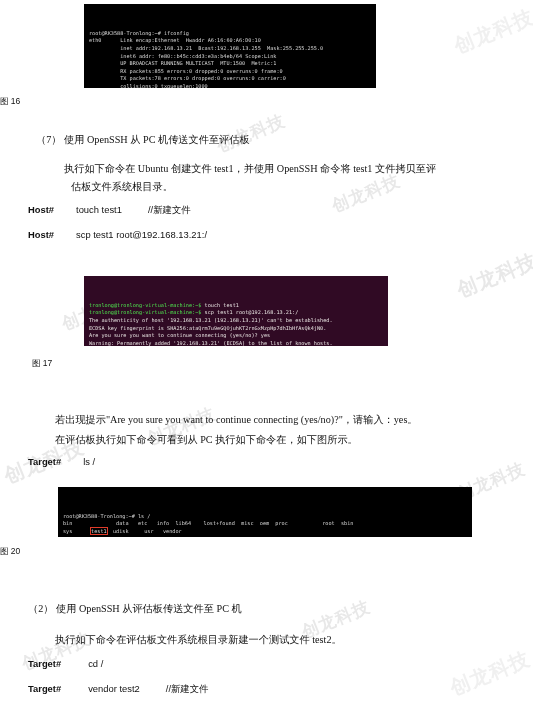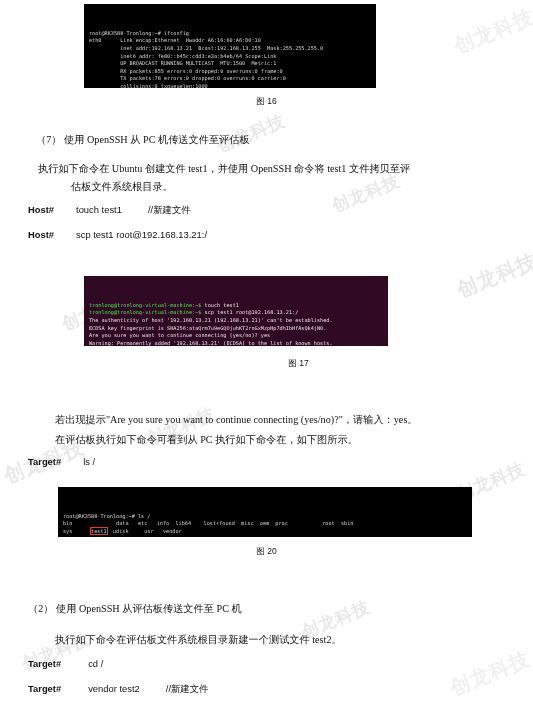--- a/index.html
+++ b/index.html
@@ -68,21 +68,20 @@
 
   .boxed {
     outline: 1px solid #e03b29;
     outline-offset: 0px;
   }
 
   
   .cap {
     position: absolute;
     width: 100%;
-    text-align: center;
     font-size: 8.5px;
     font-family: "Liberation Sans", sans-serif;
     color: #111;
     left: 0;
   }
 
   
   .p {
     position: absolute;
     font-size: 10.2px;
@@ -121,21 +120,21 @@
 <div class="page">
 
   <div class="term dark" id="fig16" style="left:84px; top:4px; width:292px; height:84px;">
     <div class="term-inner">
 <span class="pad">root@RK3588-Tronlong:~# ifconfig</span><span class="pad">eth0      Link encap:Ethernet  Hwaddr A6:16:60:A6:D0:10</span><span class="pad">          inet addr:192.168.13.21  Bcast:192.168.13.255  Mask:255.255.255.0</span><span class="pad">          inet6 addr: fe80::b45c:cdd3:e3a:b4eb/64 Scope:Link</span><span class="pad">          UP BROADCAST RUNNING MULTICAST  MTU:1500  Metric:1</span><span class="pad">          RX packets:855 errors:0 dropped:0 overruns:0 frame:0</span><span class="pad">          TX packets:78 errors:0 dropped:0 overruns:0 carrier:0</span><span class="pad">          collisions:0 txqueuelen:1000</span>
     </div>
   </div>
   <div class="cap" style="top:96px;">图 16</div>
 
   <div class="p" style="left:36px; top:133px;">（7） 使用 OpenSSH 从 PC 机传送文件至评估板</div>
-  <div class="p" style="left:38px; top:162px;">执行如下命令在 Ubuntu 创建文件 test1，并使用 OpenSSH 命令将 test1 文件拷贝至评</div>
+  <div class="p" style="left:64px; top:162px;">执行如下命令在 Ubuntu 创建文件 test1，并使用 OpenSSH 命令将 test1 文件拷贝至评</div>
   <div class="p" style="left:28px; top:180px;margin-left:43px;">估板文件系统根目录。</div>
 
   <div class="p" style="left:28px; top:203px;">
     <span class="cmd-label">Host#</span><span style="display:inline-block;width:22px"></span><span class="cmd-text">touch test1</span><span style="display:inline-block;width:26px"></span><span class="cmd-text">//新建文件</span>
   </div>
 
   <div class="p" style="left:28px; top:228px;">
     <span class="cmd-label">Host#</span><span style="display:inline-block;width:22px"></span><span class="cmd-text">scp test1 root@192.168.13.21:/</span>
   </div>
 

